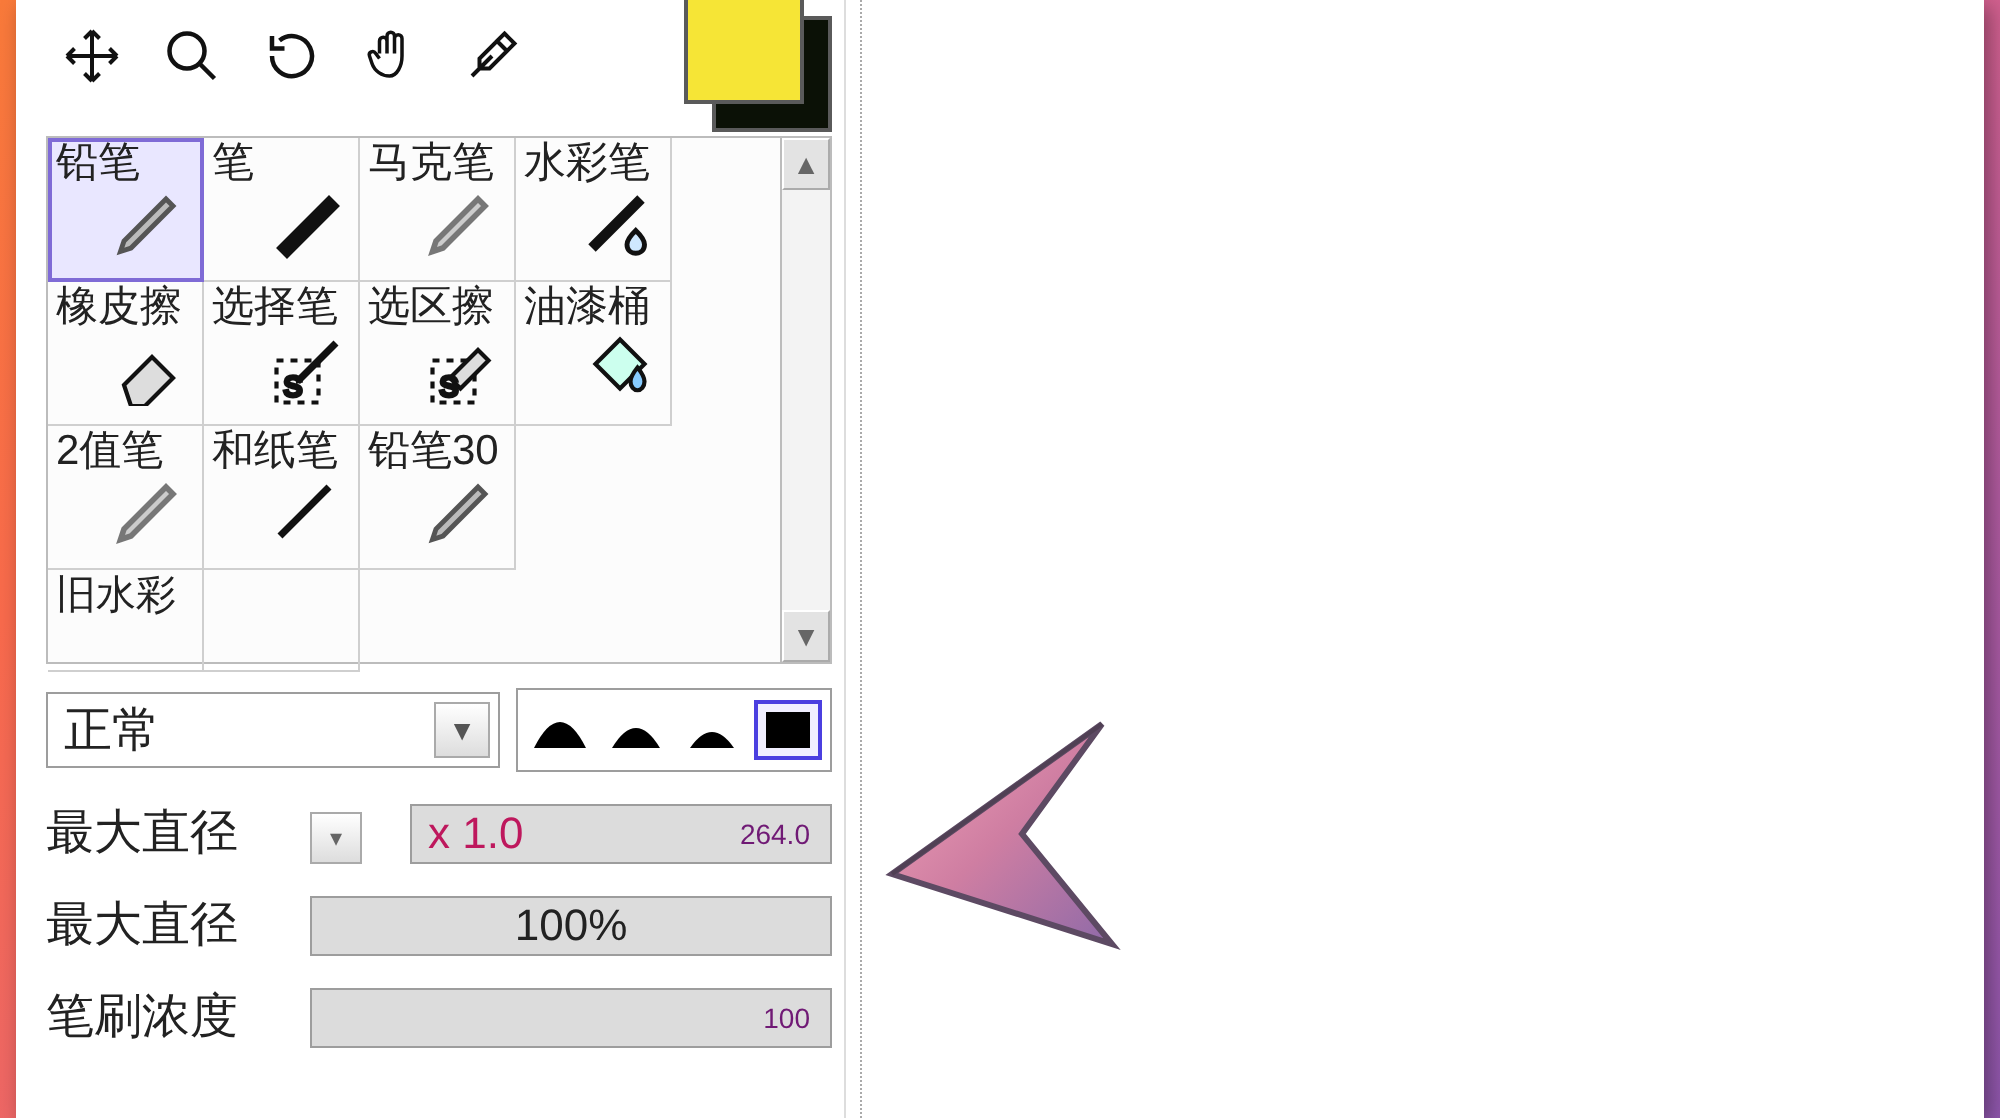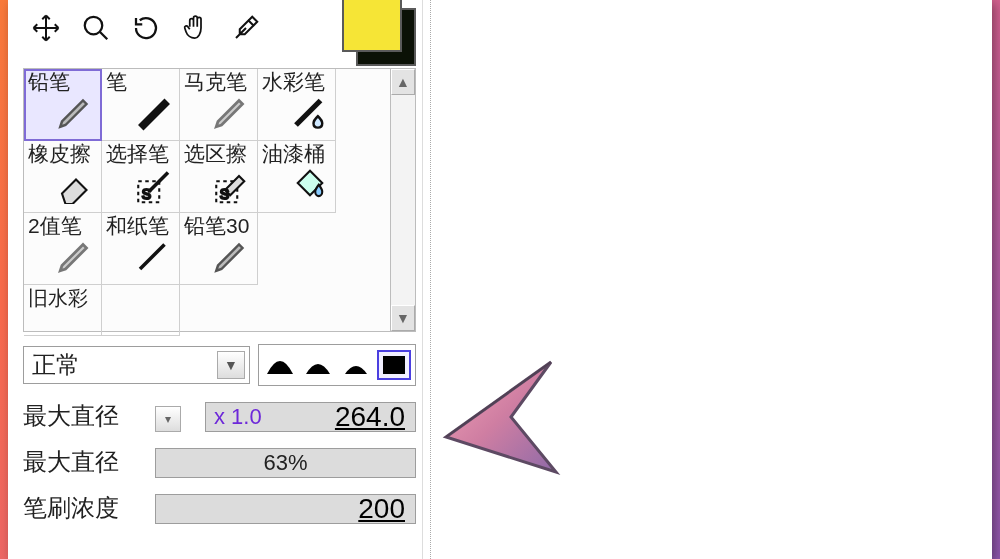--- a/index.html
+++ b/index.html
@@ -32,22 +32,22 @@
   .dropdown{flex:1;height:36px;border:1px solid #9d9d9d;display:flex;align-items:center;padding:0 8px;position:relative;background:#fff;}
   .dd-arrow{position:absolute;right:4px;top:4px;width:26px;height:26px;border:1px solid #aaa;background:linear-gradient(#fff,#ddd);display:flex;align-items:center;justify-content:center;font-size:14px;color:#555;}
   .shapes{display:flex;gap:4px;align-items:center;border:1px solid #9d9d9d;padding:2px 4px;height:36px;background:#fff;}
   .shape{width:34px;height:30px;display:flex;align-items:center;justify-content:center;}
   .shape.sel{outline:2px solid #4b3fe0;outline-offset:-2px;background:#f1efff;}
 
   .param{display:flex;align-items:flex-end;gap:24px;margin:14px 6px 0 6px;height:32px;}
   .plabel{width:108px;font-size:24px;}
   .mini{width:24px;height:24px;border:1px solid #aaa;background:linear-gradient(#fff,#ddd);display:flex;align-items:center;justify-content:center;font-size:12px;color:#666;}
   .slider{flex:1;height:28px;border:1px solid #9d9d9d;background:#dcdcdc;position:relative;display:flex;align-items:center;}
-  .slider .left{font-size:22px;padding-left:8px;color:#6d28d9;}
-  .slider .right{margin-left:auto;padding-right:10px;font-size:28px;color:#000000;text-decoration:underline;}
+  .slider .left{font-size:22px;padding-left:8px;color:#be185d;}
+  .slider .right{margin-left:auto;padding-right:10px;font-size:14px;color:#701a75;}
 
   .annot{position:absolute;left:373px;top:342px;width:185px;height:140px;pointer-events:none;}
 </style>
 </head>
 <body>
 
 <div class="stage">
   <div class="divider"></div>
 
   <div class="panel">
@@ -212,28 +212,28 @@
       <div class="mini">▾</div>
       <div class="slider">
         <span class="left">x 1.0</span>
         <span class="right">264.0</span>
       </div>
     </div>
 
     <div class="param">
       <div class="plabel">最大直径</div>
       <div class="slider" style="justify-content:center">
-        <span style="margin:0 auto;font-size:22px">63%</span>
+        <span style="margin:0 auto;font-size:22px">100%</span>
       </div>
     </div>
 
     <div class="param">
       <div class="plabel">笔刷浓度</div>
       <div class="slider">
-        <span class="right">200</span>
+        <span class="right">100</span>
       </div>
     </div>
 
   </div>
 
   <svg class="annot" viewBox="0 0 185 140">
     <defs>
       <linearGradient id="g1" x1="0" y1="0" x2="1" y2="1">
         <stop offset="0" stop-color="#f3a4b8"></stop>
           <stop offset=".5" stop-color="#cf7ea2"></stop>

